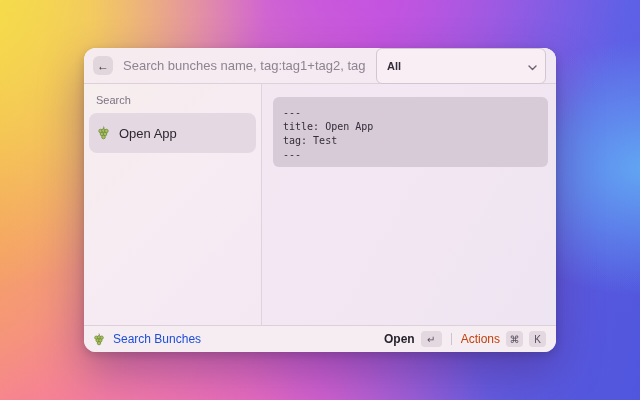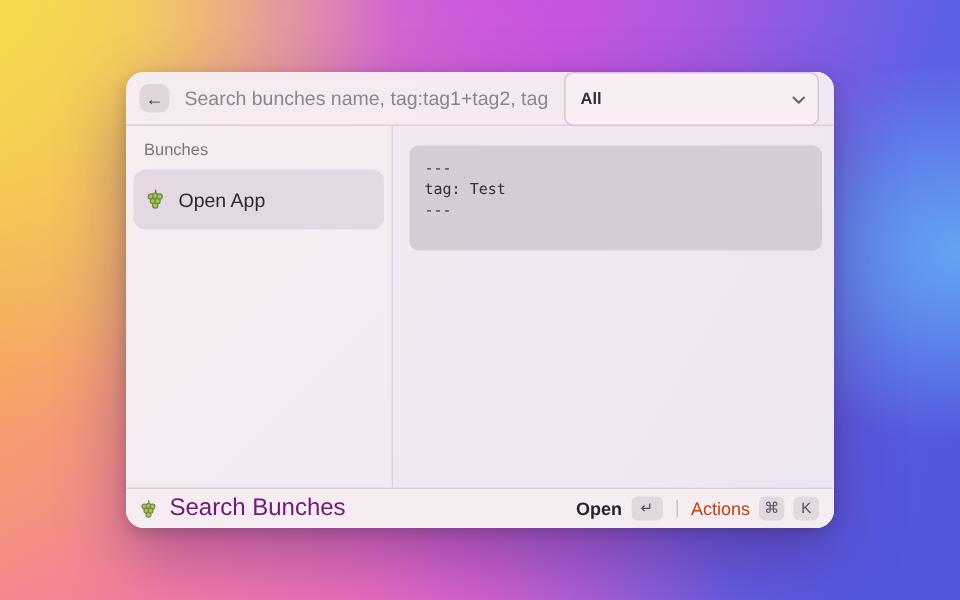--- a/index.html
+++ b/index.html
@@ -63,21 +63,21 @@
   .code-block {
     background:#d7cbd7; border-radius:6px; padding:9px 10px; height:70px;
     font-family:"DejaVu Sans Mono", monospace; font-size:10px; line-height:14px;
     color:#332d3a;
   }
   
   .ftr {
     height:27px; flex:0 0 27px; border-top:1px solid #ddd0da;
     background:#f6edf3; display:flex; align-items:center; padding:0 10px 0 9px;
   }
-  .ftr .app-name { font-size:16px; color:#701a75; margin-left:8px; }
+  .ftr .app-name { font-size:12px; color:#1d4ed8; margin-left:8px; }
   .ftr .spacer { flex:1; }
   .ftr .action { display:flex; align-items:center; gap:6px; }
   .ftr .primary-label { font-size:12px; font-weight:700; color:#27222c; }
   .ftr .secondary-label { font-size:12px; font-weight:500; color:#c2410c; }
   .key {
     min-width:17px; height:16px; padding:0 3px; border-radius:4px; background:#e3d7e0;
     display:flex; align-items:center; justify-content:center;
     font-size:10px; color:#574f5e;
   }
   .key.wide { min-width:21px; }
@@ -100,21 +100,21 @@
         <span>
           <svg width="9" height="6" viewBox="0 0 9 6">
               <path d="M1 1l3.5 3.5L8 1" stroke="#6b6270" stroke-width="1.4" fill="none" stroke-linecap="round" stroke-linejoin="round"></path>
             </svg>
         </span>
       </div>
     </div>
 
     <div class="content">
       <div class="sidebar">
-        <div class="section-label">Bunches</div>
+        <div class="section-label">Search</div>
         <div class="list-item">
           <span>
             <svg class="grapes" width="13" height="14" viewBox="0 0 13 14">
               <path d="M6.5 0.6 Q7.3 1.6 6.5 3.2" stroke="#7a6a3a" stroke-width="0.9" fill="none"></path>
               <g fill="#a9c05f" stroke="#6e8a38" stroke-width="0.8">
                 <circle cx="3.6" cy="5" r="1.8"></circle>
                   <circle cx="6.5" cy="4.6" r="1.8"></circle>
                   <circle cx="9.4" cy="5" r="1.8"></circle>
                 <circle cx="5" cy="8" r="1.8"></circle>
                   <circle cx="8" cy="8" r="1.8"></circle>
@@ -122,20 +122,21 @@
               </g>
             </svg>
           </span>
           <span class="label">Open App</span>
         </div>
       </div>
 
       <div class="detail">
         <div class="code-block">
           <div>---</div>
+          <div>title: Open App</div>
           <div>tag: Test</div>
           <div>---</div>
         </div>
       </div>
     </div>
 
     <div class="ftr">
       <span>
         <svg class="grapes" width="12" height="13" viewBox="0 0 13 14">
           <path d="M6.5 0.6 Q7.3 1.6 6.5 3.2" stroke="#7a6a3a" stroke-width="0.9" fill="none"></path>

